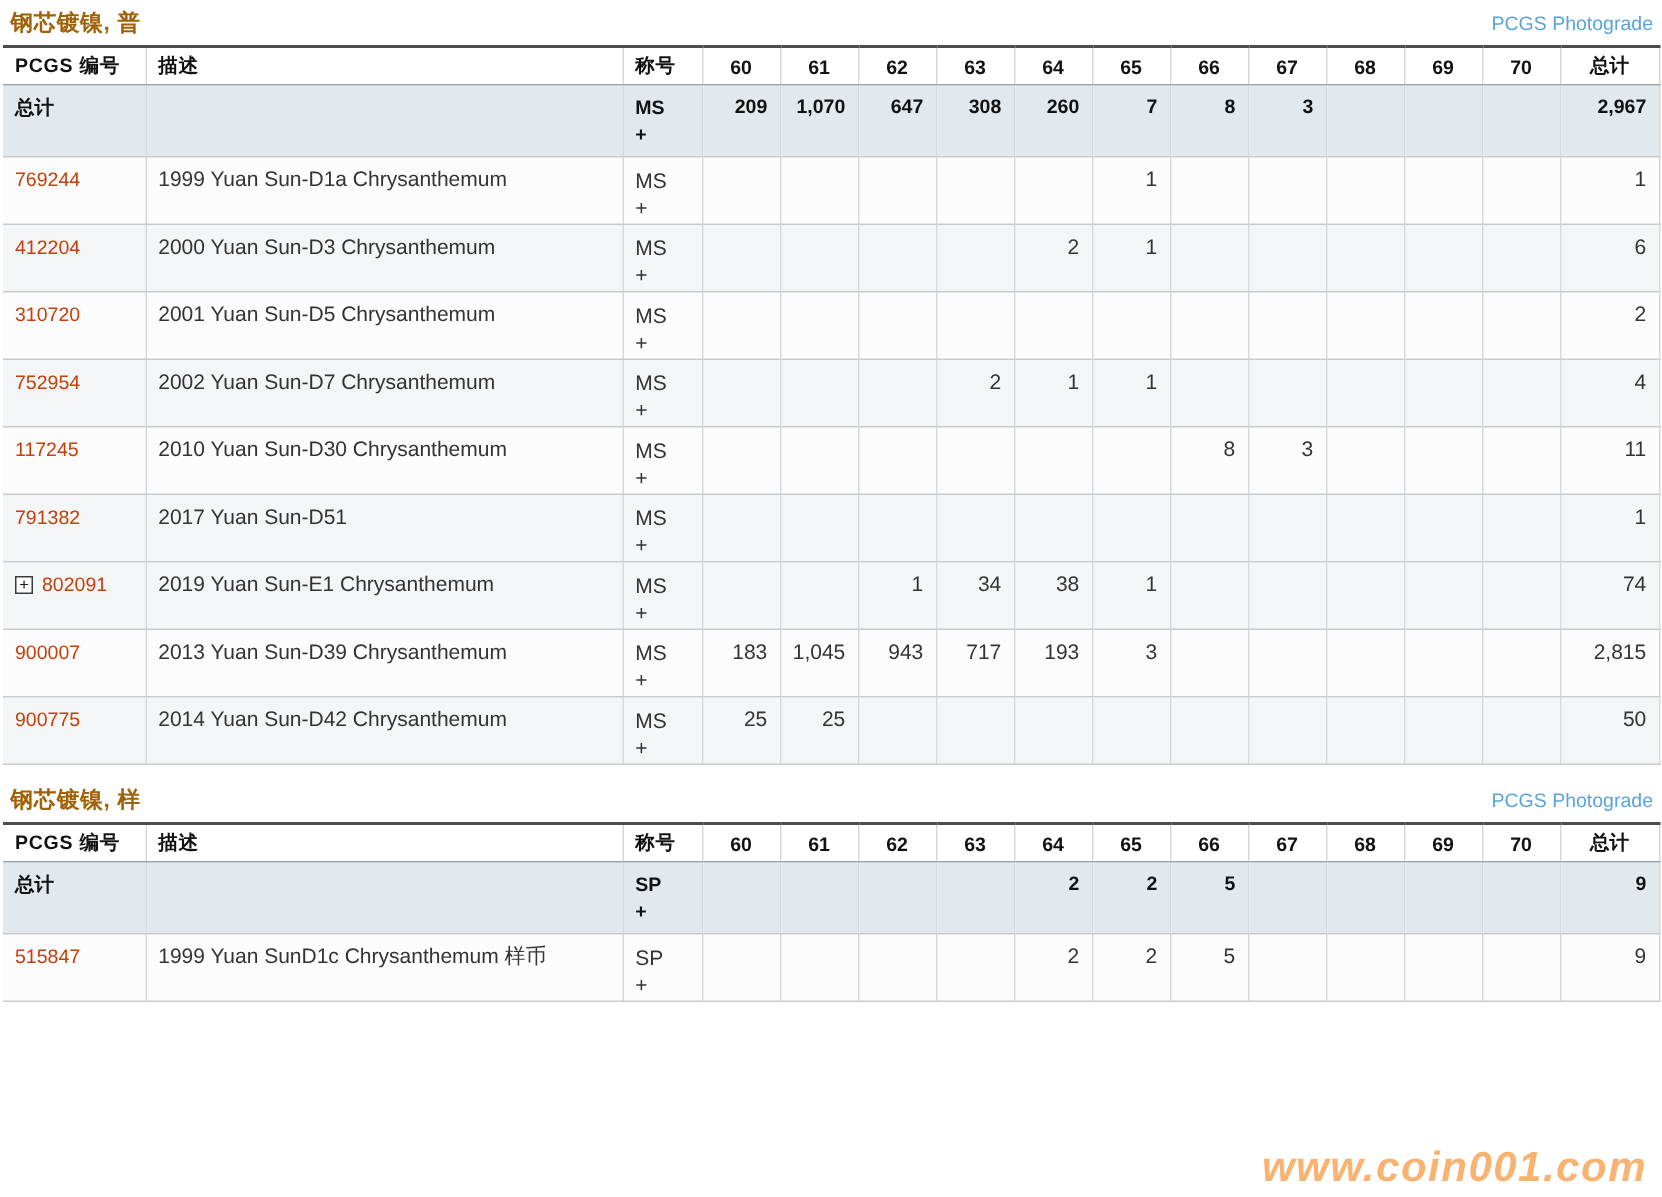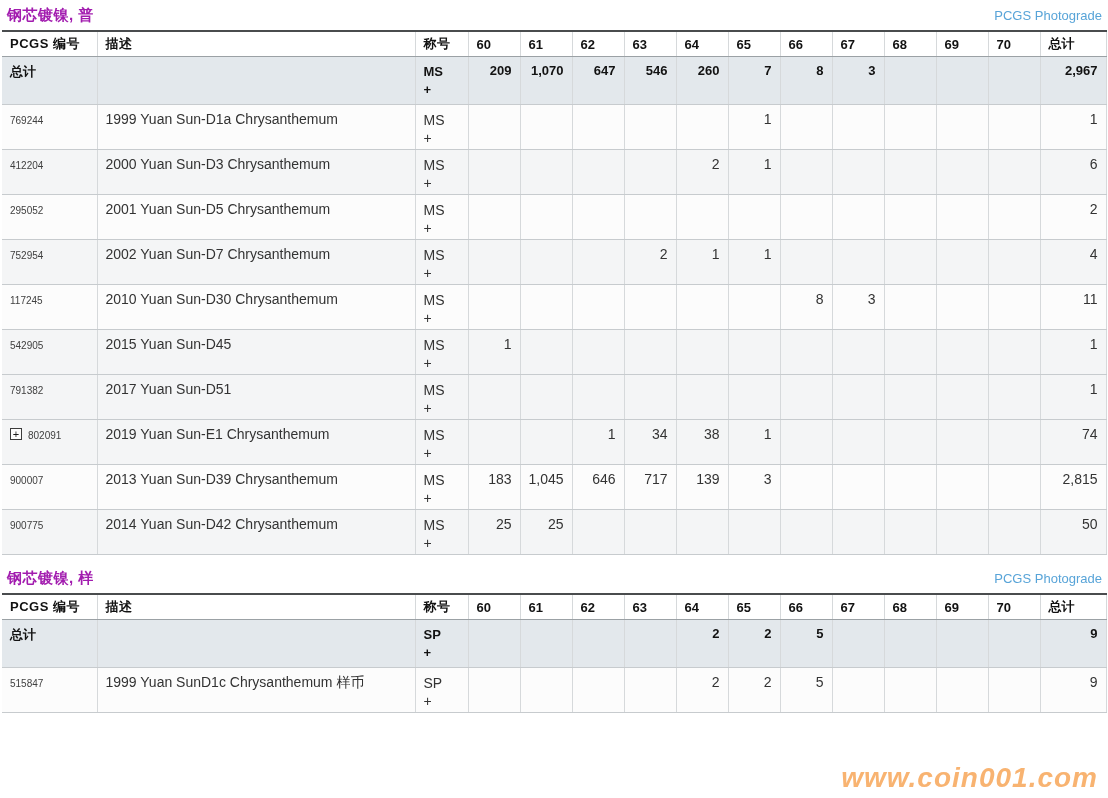--- a/index.html
+++ b/index.html
@@ -9,55 +9,55 @@
     background: #ffffff;
     font-family: "Liberation Sans", sans-serif;
   }
   .pop-section { margin: 0 2px; }
   .section-2 { margin-top: 8px; }
   .title-bar {
     display: flex; justify-content: space-between; align-items: center;
     padding: 7px 4px 6px 5px; height: 30px;
   }
   .section-title {
-    margin: 0; font-size: 15px; font-weight: bold; color: #a21caf;
+    margin: 0; font-size: 15px; font-weight: bold; color: #a16207;
     letter-spacing: 0.5px;
   }
   .photograde-link {
     color: #58a4d8; font-size: 13px; text-decoration: none; cursor: pointer;
   }
   table.pop-table {
     width: 1104px; border-collapse: collapse; table-layout: fixed;
   }
   thead tr { height: 24px; margin-top: 22px; }
   thead th {
     border-top: 2px solid #4a4c4e;
     border-bottom: 1px solid #9ba1a5;
     border-left: 1px solid #d6d9db; border-right: 1px solid #d6d9db;
     font-size: 13px; font-weight: bold; color: #121212;
-    padding: 3px 8px; text-align: left; white-space: nowrap; overflow: hidden;
+    padding: 3px 8px; text-align: center; white-space: nowrap; overflow: hidden;
   }
   thead th.left { text-align: left; letter-spacing: 0.5px; }
   th:first-child, td:first-child { border-left: none; }
   th:last-child, td:last-child { border-right: 1px solid #d6d9db; }
   tbody td {
     border: 1px solid #d6d9db;
     border-top: 1px solid #c7cbce; border-bottom: 1px solid #c7cbce;
     font-size: 14px; color: #333;
     vertical-align: top; padding: 6px 8px 0 8px;
     text-align: right; overflow: hidden;
   }
   tbody tr.data-row { height: 45px; }
   tbody tr.stripe-a { background: #fcfcfc; }
   tbody tr.stripe-b { background: #f4f5f6; }
   tbody tr.total-row { height: 48px; background: #e3e8ec; }
   tbody tr.total-row td { font-weight: bold; font-size: 13px; color: #121212; }
   td.cell-left { text-align: left; }
   td.pcgs-cell { white-space: nowrap; }
-  a.pcgs-link { color: #404040; text-decoration: none; cursor: pointer; font-size: 10px; }
+  a.pcgs-link { color: #c2410c; text-decoration: none; cursor: pointer; font-size: 13px; }
   .desig-inner { width: 26px; white-space: normal; word-wrap: break-word; line-height: 18px; }
   .expand-icon {
     display: inline-block; width: 12px; height: 12px;
     border: 1px solid #3c3c3c; background: #fdfdfd; color: #1a1a1a;
     font-size: 11px; line-height: 10px; text-align: center;
     margin-right: 6px; vertical-align: 1px; cursor: pointer;
   }
   .expand-icon::before { content: "+"; }
   .watermark {
     position: absolute; right: 10px; bottom: 4px;
@@ -115,21 +115,21 @@
     <tbody>
         <tr class="total-row">
           <td class="cell-left pcgs-cell"><span>总计</span></td>
           <td class="cell-left"></td>
           <td class="cell-left">
             <div class="desig-inner">MS +</div>
           </td>
           <td>209</td>
           <td>1,070</td>
           <td>647</td>
-          <td>546</td>
+          <td>308</td>
           <td>260</td>
           <td>7</td>
           <td>8</td>
           <td>3</td>
           <td></td>
           <td></td>
           <td></td>
           <td>2,967</td>
         </tr>
         <tr class="data-row stripe-a">
@@ -164,21 +164,21 @@
           <td>2</td>
           <td>1</td>
           <td></td>
           <td></td>
           <td></td>
           <td></td>
           <td></td>
           <td>6</td>
         </tr>
         <tr class="data-row stripe-a">
-          <td class="cell-left pcgs-cell"><a class="pcgs-link">295052</a></td>
+          <td class="cell-left pcgs-cell"><a class="pcgs-link">310720</a></td>
           <td class="cell-left">2001 Yuan Sun-D5 Chrysanthemum</td>
           <td class="cell-left">
             <div class="desig-inner">MS +</div>
           </td>
           <td></td>
           <td></td>
           <td></td>
           <td></td>
           <td></td>
           <td></td>
@@ -221,39 +221,20 @@
           <td></td>
           <td></td>
           <td>8</td>
           <td>3</td>
           <td></td>
           <td></td>
           <td></td>
           <td>11</td>
         </tr>
         <tr class="data-row stripe-b">
-          <td class="cell-left pcgs-cell"><a class="pcgs-link">542905</a></td>
-          <td class="cell-left">2015 Yuan Sun-D45</td>
-          <td class="cell-left">
-            <div class="desig-inner">MS +</div>
-          </td>
-          <td>1</td>
-          <td></td>
-          <td></td>
-          <td></td>
-          <td></td>
-          <td></td>
-          <td></td>
-          <td></td>
-          <td></td>
-          <td></td>
-          <td></td>
-          <td>1</td>
-        </tr>
-        <tr class="data-row stripe-b">
           <td class="cell-left pcgs-cell"><a class="pcgs-link">791382</a></td>
           <td class="cell-left">2017 Yuan Sun-D51</td>
           <td class="cell-left">
             <div class="desig-inner">MS +</div>
           </td>
           <td></td>
           <td></td>
           <td></td>
           <td></td>
           <td></td>
@@ -285,23 +266,23 @@
           <td>74</td>
         </tr>
         <tr class="data-row stripe-a">
           <td class="cell-left pcgs-cell"><a class="pcgs-link">900007</a></td>
           <td class="cell-left">2013 Yuan Sun-D39 Chrysanthemum</td>
           <td class="cell-left">
             <div class="desig-inner">MS +</div>
           </td>
           <td>183</td>
           <td>1,045</td>
-          <td>646</td>
+          <td>943</td>
           <td>717</td>
-          <td>139</td>
+          <td>193</td>
           <td>3</td>
           <td></td>
           <td></td>
           <td></td>
           <td></td>
           <td></td>
           <td>2,815</td>
         </tr>
         <tr class="data-row stripe-b">
           <td class="cell-left pcgs-cell"><a class="pcgs-link">900775</a></td>

